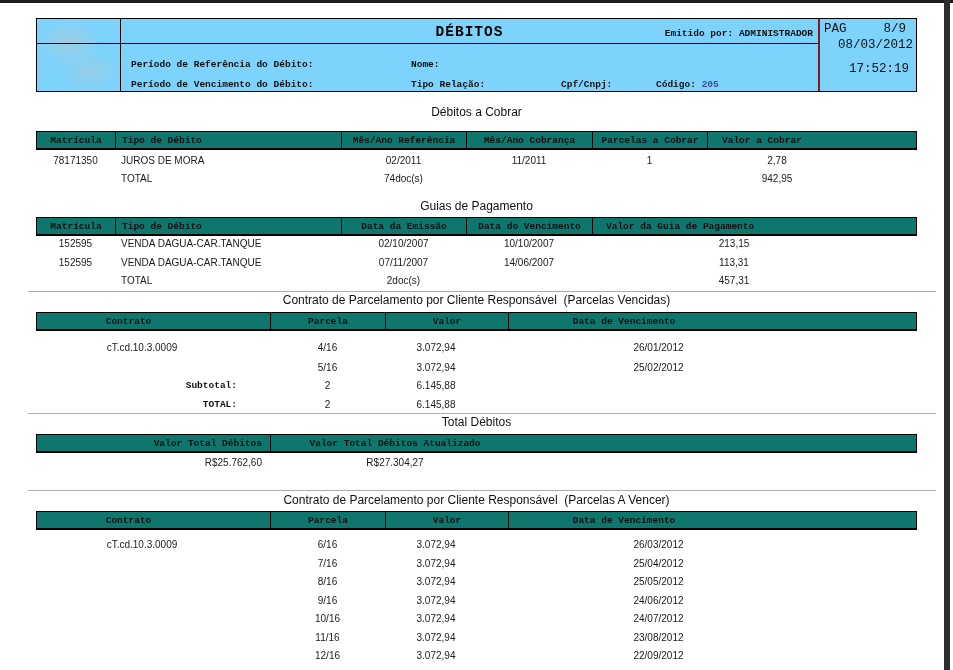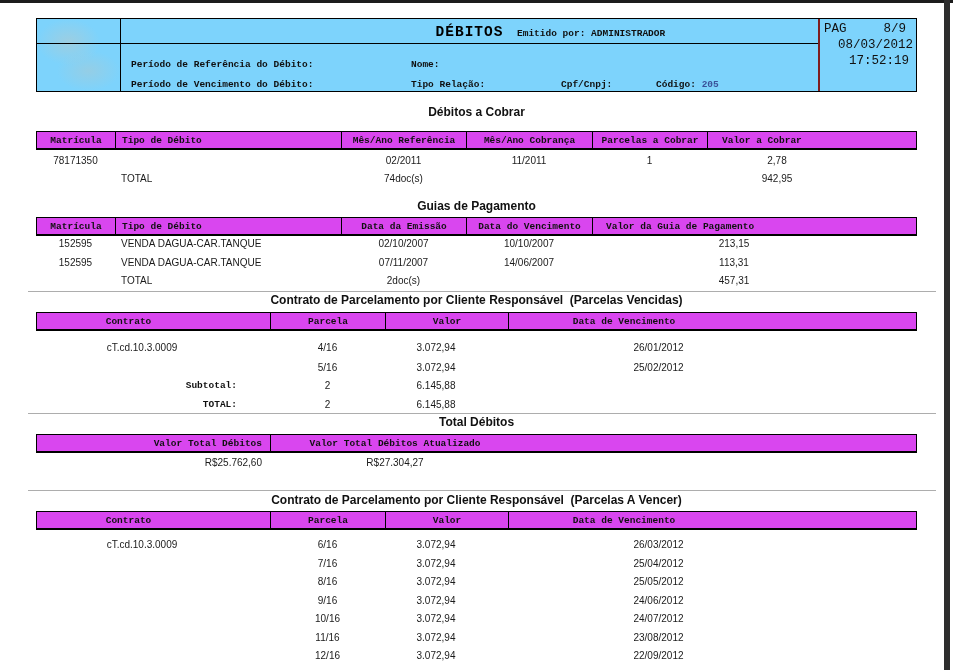--- a/index.html
+++ b/index.html
@@ -12,32 +12,32 @@
   .top-border{left:0;top:0;width:953px;height:3px;background:#1c1c1c}
   .scrollbar{left:944px;top:0;width:6px;height:670px;background:#2e2e2e}
   
   #hdrbox{left:36px;top:18px;width:881px;height:74px;border:1px solid #000;background:#7dd3fc}
   .logo{left:0;top:0;width:84px;height:72px;border-right:1px solid #000;
         background:
           radial-gradient(closest-side at 38% 32%, rgba(208,198,182,.38), transparent),
           radial-gradient(closest-side at 62% 72%, rgba(204,194,178,.30), transparent)}
   .title-line{left:0;top:24px;width:781px;height:1px;background:#000}
   .rpt-title{left:84px;top:5px;width:697px;text-align:center;font-family:"Liberation Mono","DejaVu Sans Mono",monospace;font-weight:bold;font-size:14.5px;letter-spacing:1px;color:#000}
-  .emitido{left:480px;top:9px;width:296px;text-align:left}
+  .emitido{left:480px;top:9px;width:296px;text-align:right}
   .pag{left:781px;top:0;width:98px;height:72px;border-left:2px solid #7f1d1d;padding:2px 0 0 0}
   .pag-row1{display:flex;justify-content:space-between;padding:1px 10px 0 4px}
   .pag-date{text-align:right;padding-right:3px;margin-top:2px}
-  .pag-time{text-align:right;padding-right:7px;margin-top:2px}
+  .pag-time{text-align:right;padding-right:7px;margin-top:10px}
   .f-ref{left:94px;top:40px}.f-nome{left:374px;top:40px}
   .f-venc{left:94px;top:60px}.f-tipo{left:374px;top:60px}.f-cpf{left:524px;top:60px}.f-cod{left:619px;top:60px}
   .codigo-val{color:#3a5199}
   
-  .sec-title{position:absolute;left:36px;width:881px;text-align:center;font-weight:bold;font-size:12px;color:#111;white-space:pre;font-family:"Liberation Sans","DejaVu Sans",sans-serif}
-  
-  .hdr{position:absolute;left:36px;width:881px;height:19px;border:1px solid #000;border-bottom:2px solid #000;display:flex;background:#d946ef}
+  .sec-title{position:absolute;left:36px;width:881px;text-align:center;font-weight:normal;font-size:12px;color:#111;white-space:pre;font-family:"Liberation Sans","DejaVu Sans",sans-serif}
+  
+  .hdr{position:absolute;left:36px;width:881px;height:19px;border:1px solid #000;border-bottom:2px solid #000;display:flex;background:#0f766e}
   .hc{height:100%;border-right:1px solid #000;display:flex;align-items:center;justify-content:center;overflow:hidden}
   .hc:last-child{border-right:none;flex:1}
   .ju-l{justify-content:flex-start}.ju-r{justify-content:flex-end}
   
   .drow{position:absolute;left:36px;width:881px}
   .cell{position:absolute;top:0;height:100%;display:flex;align-items:center;justify-content:center;white-space:nowrap}
   .t1c1{left:0;width:79px}
   .t1c2{left:79px;width:226px;justify-content:flex-start;padding-left:6px}
   .t1c3{left:305px;width:125px}
   .t1c4{left:430px;width:126px}
@@ -90,20 +90,21 @@
 <div class="hdr" style="top:131px">
   <div class="hc mono" style="width:79px">Matrícula</div>
   <div class="hc mono ju-l hp6" style="width:226px">Tipo de Débito</div>
   <div class="hc mono" style="width:125px">Mês/Ano Referência</div>
   <div class="hc mono" style="width:126px">Mês/Ano Cobrança</div>
   <div class="hc mono" style="width:115px">Parcelas a Cobrar</div>
   <div class="hc mono ju-l hp14">Valor a Cobrar</div>
 </div>
 <div class="drow" style="top:151px;height:18px">
   <div class="cell sans t1c1">78171350</div>
+  <div class="cell sans t1c2">JUROS DE MORA</div>
   <div class="cell sans t1c3">02/2011</div>
   <div class="cell sans t1c4">11/2011</div>
   <div class="cell sans t1c5">1</div>
   <div class="cell sans t1c6">2,78</div>
 </div>
 <div class="drow" style="top:169px;height:18px">
   <div class="cell sans t1c2">TOTAL</div>
   <div class="cell sans t1c3">74doc(s)</div>
   <div class="cell sans t1c6">942,95</div>
 </div>

